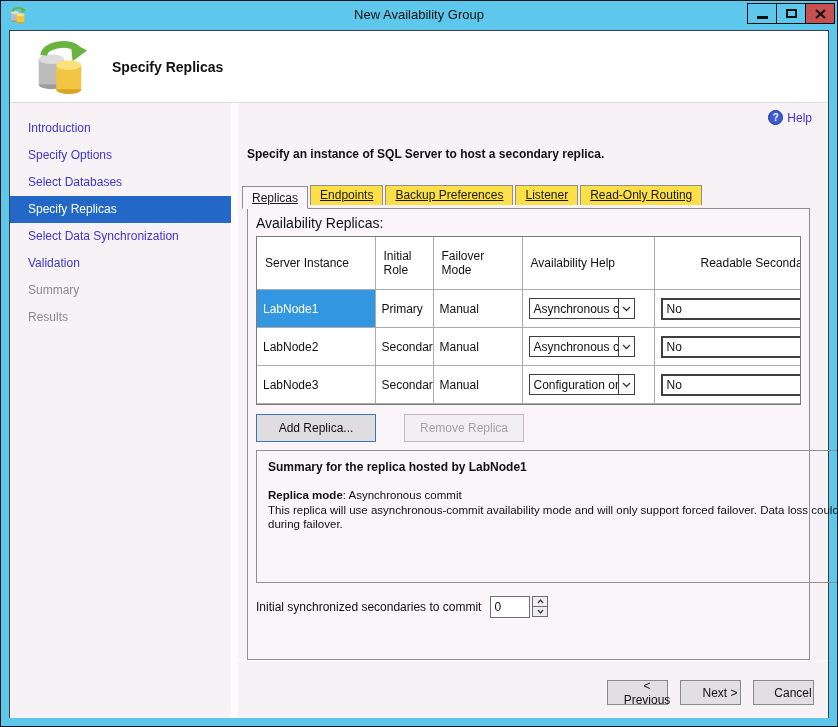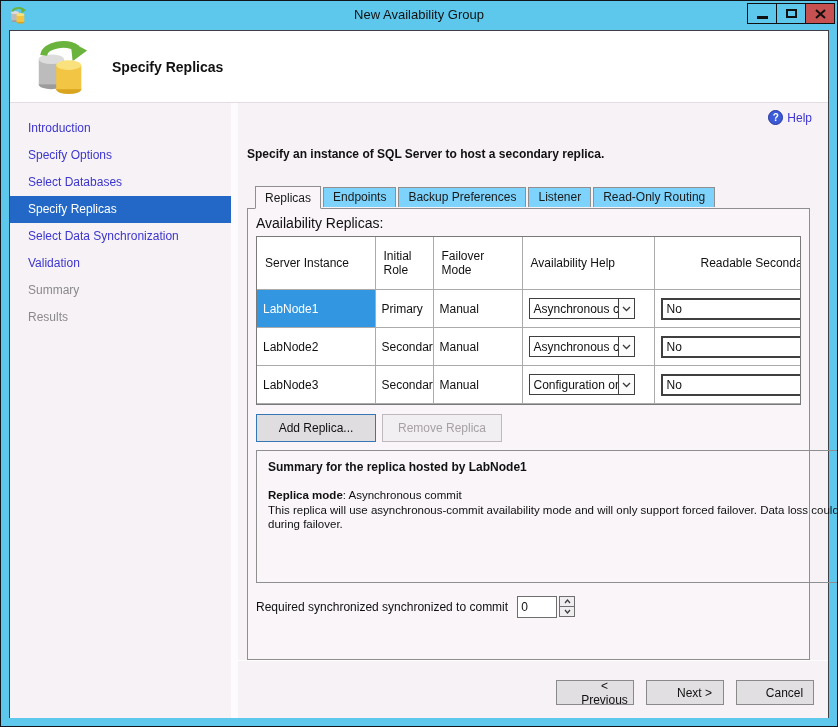--- a/index.html
+++ b/index.html
@@ -34,22 +34,22 @@
   .nav-item.disabled { color:#8a8a8a; cursor:default; }
 
   
   .main { position:relative; flex:1; background:#f7f2f6; }
   .help-link { position:absolute; top:7px; right:16px; display:flex; align-items:center; gap:4px; cursor:pointer; }
   .help-icon { width:15px; height:15px; border-radius:50%; background:#3b5bd8; border:1px solid #27359b; color:#fff; font-size:10px; font-weight:bold; display:flex; align-items:center; justify-content:center; }
   .help-text { font-size:12px; color:#3c35cf; }
 
   .instruction { margin:44px 0 0 9px; font-size:12px; font-weight:bold; color:#111; }
 
-  .tabs { display:flex; align-items:center; margin:24px 0 0 17px; height:23px; position:relative; z-index:2; }
-  .tab { font-size:12px; padding:0 9px; height:20px; line-height:19px; background:#7dd3fc; border:1px solid #8f8f8f; border-bottom:none; margin-right:2px; cursor:pointer; color:#1a1a1a; }
+  .tabs { display:flex; align-items:flex-start; margin:24px 0 0 4px; height:23px; position:relative; z-index:2;text-decoration:underline; }
+  .tab { font-size:12px; padding:0 9px; height:20px; line-height:19px; background:#fde047; border:1px solid #8f8f8f; border-bottom:none; margin-right:2px; cursor:pointer; color:#1a1a1a; }
   .tab.active { height:23px; line-height:22px; background:#f9f5f9; position:relative; top:1px; border-bottom:1px solid #f9f5f9; }
 
   .panel { margin-left:9px; width:563px; height:452px; border:1px solid #8f8f8f; background:#f9f5f9; padding:6px 8px 0 8px; position:relative; z-index:1; }
   .grid-label { font-size:14px; margin-bottom:5px; color:#111; }
 
   
   .grid-wrap { width:545px; height:169px; border:1px solid #7a7a7a; background:#ffffff; display:flex; overflow:hidden; }
   table.grid { border-collapse:collapse; table-layout:fixed; width:597px; flex:none; }
   .grid th { font-weight:normal; font-size:12px; text-align:left; padding:2px 4px 2px 8px; height:36px; border:1px solid #ababab; border-top:none; background:#ffffff; vertical-align:middle; overflow:hidden; white-space:normal; color:#111; }
   .grid th.th-first { border-left:none; }
@@ -66,21 +66,21 @@
   
   .hscroll { height:17px; flex:none; display:flex; border-top:1px solid #a8a8a8; background:#f1eef1; }
   .sb-btn { width:16px; flex:none; display:flex; align-items:center; justify-content:center; background:#f7f4f7; cursor:pointer; }
   .sb-btn.left { border-right:1px solid #cfcccf; }
   .sb-btn.right { border-left:1px solid #cfcccf; }
   .sb-track { flex:1; position:relative; background:#e9e6e9; }
   .sb-thumb { position:absolute; left:0; top:0; bottom:0; width:94%; background:#cdcdcd; display:flex; align-items:center; justify-content:center; gap:2px; cursor:grab; }
   .grip { width:1px; height:8px; background:#8a8a8a; }
 
   
-  .btn-row { margin-top:9px; display:flex; gap:6px; }
+  .btn-row { margin-top:9px; display:flex; gap:28px; }
   .rbtn { height:28px; padding:0 15px; font-size:12px; display:flex; align-items:center; justify-content:center; cursor:pointer; font-family:inherit; }
   .rbtn.add { background:#e0dde0; border:1px solid #3676b5; color:#111; min-width:120px; }
   .rbtn.remove { background:#f2eff2; border:1px solid #bdb9bd; color:#a5a1a5; min-width:106px; cursor:default; }
 
   
   .summary { margin-top:8px; width:656px; height:133px; border:1px solid #8f8f8f; padding:9px 11px; font-size:11.5px; line-height:1.3; color:#111; }
   .summary-title { font-size:12px; font-weight:bold; margin-bottom:12px; }
   .sum-label { font-weight:bold; }
   .sum-block { margin-bottom:12px; }
 
@@ -88,21 +88,21 @@
   .commit-row { margin-top:13px; display:flex; align-items:center; font-size:12px; color:#111; }
   .spin-wrap { margin-left:9px; display:flex; align-items:stretch; height:22px; }
   .spin-input { width:40px; border:1px solid #6e6e6e; font-size:12px; padding:1px 3px; font-family:inherit; background:#fff; color:#111; }
   .spin-btns { display:flex; flex-direction:column; margin-left:2px; }
   .spin-btn { width:16px; height:11px; border:1px solid #6e6e6e; background:#f0edf0; display:flex; align-items:center; justify-content:center; cursor:pointer; }
   .spin-btn.down { margin-top:-1px; }
 
   
   .footer { position:absolute; left:0; right:0; bottom:0; height:58px; border-top:1px solid #fefdfe; background:#f7f2f6; }
   .footer-btns { position:absolute; right:14px; top:19px; display:flex; gap:12px; }
-  .fbtn { width:78px; height:25px; background:#e2dfe2; border:1px solid #8a8a8a; font-size:12px; color:#111; display:flex; align-items:center; justify-content:center; cursor:pointer; font-family:inherit;padding-left:19px; }
+  .fbtn { width:61px; height:25px; background:#e2dfe2; border:1px solid #8a8a8a; font-size:12px; color:#111; display:flex; align-items:center; justify-content:center; cursor:pointer; font-family:inherit;padding-left:19px; }
 </style>
 </head>
 <body>
 
 <svg width="0" height="0" style="position:absolute">
   <defs>
     <g id="db-replica">
       <ellipse cx="20" cy="48" rx="13" ry="5" fill="#9c9c9c"></ellipse>
       <rect x="7" y="22" width="26" height="26" fill="#bcbcbc"></rect>
       <ellipse cx="20" cy="22" rx="13" ry="5" fill="#dcdcdc"></ellipse>
@@ -282,21 +282,21 @@
 
           <div class="summary">
             <div class="summary-title">Summary for the replica hosted by LabNode1</div>
             <div class="sum-block">
               <span class="sum-label">Replica mode</span><span>: Asynchronous commit</span>
               <div>This replica will use asynchronous-commit availability mode and will only support forced failover. Data loss could occur during failover.</div>
             </div>
           </div>
 
           <div class="commit-row">
-            <span>Required synchronized synchronized to commit</span>
+            <span>Initial synchronized secondaries to commit</span>
             <span class="spin-wrap">
               <input class="spin-input" value="0" style="">
               <span class="spin-btns">
                 <span class="spin-btn up">
                     <svg width="7" height="5">
                       <polyline points="1,4 3.5,1 6,4" fill="none" stroke="#3a3a3a" stroke-width="1.2"></polyline>
                     </svg>
                   </span>
                 <span class="spin-btn down">
                     <svg width="7" height="5">

